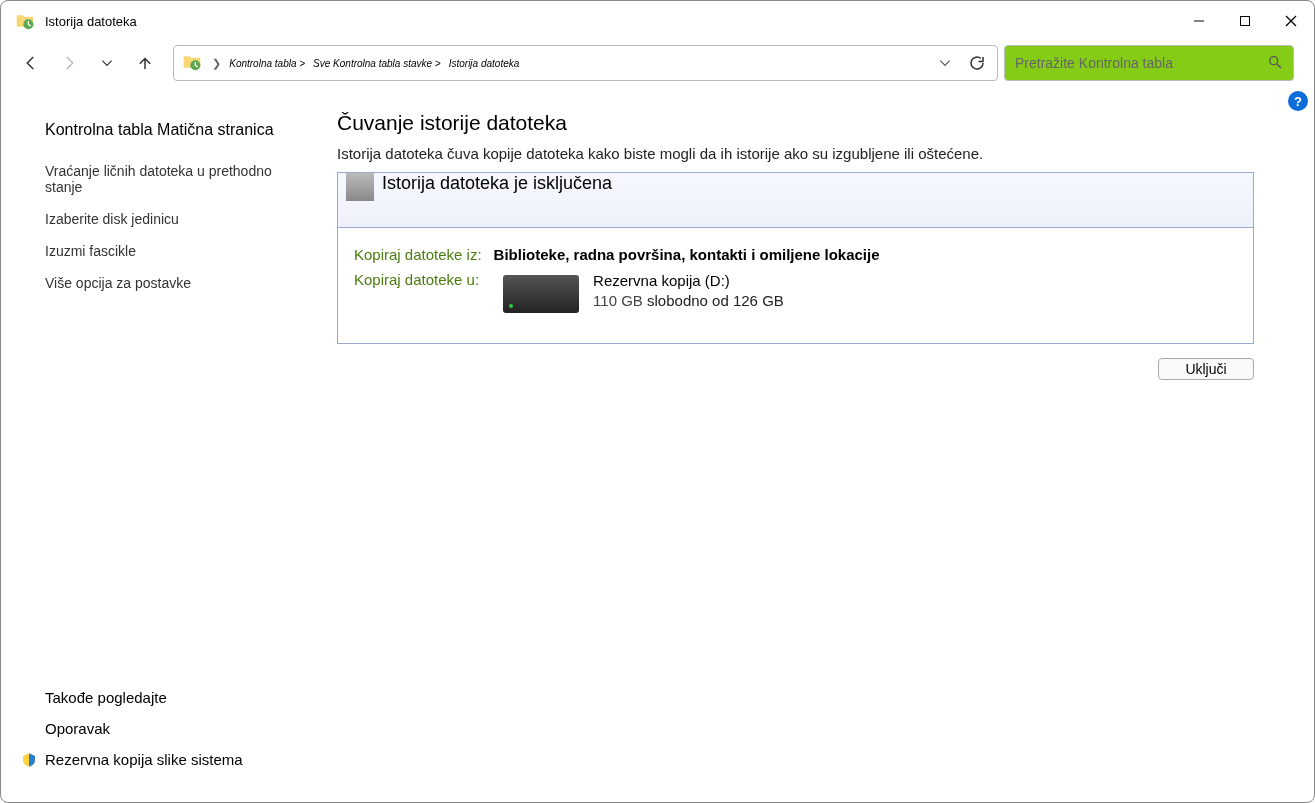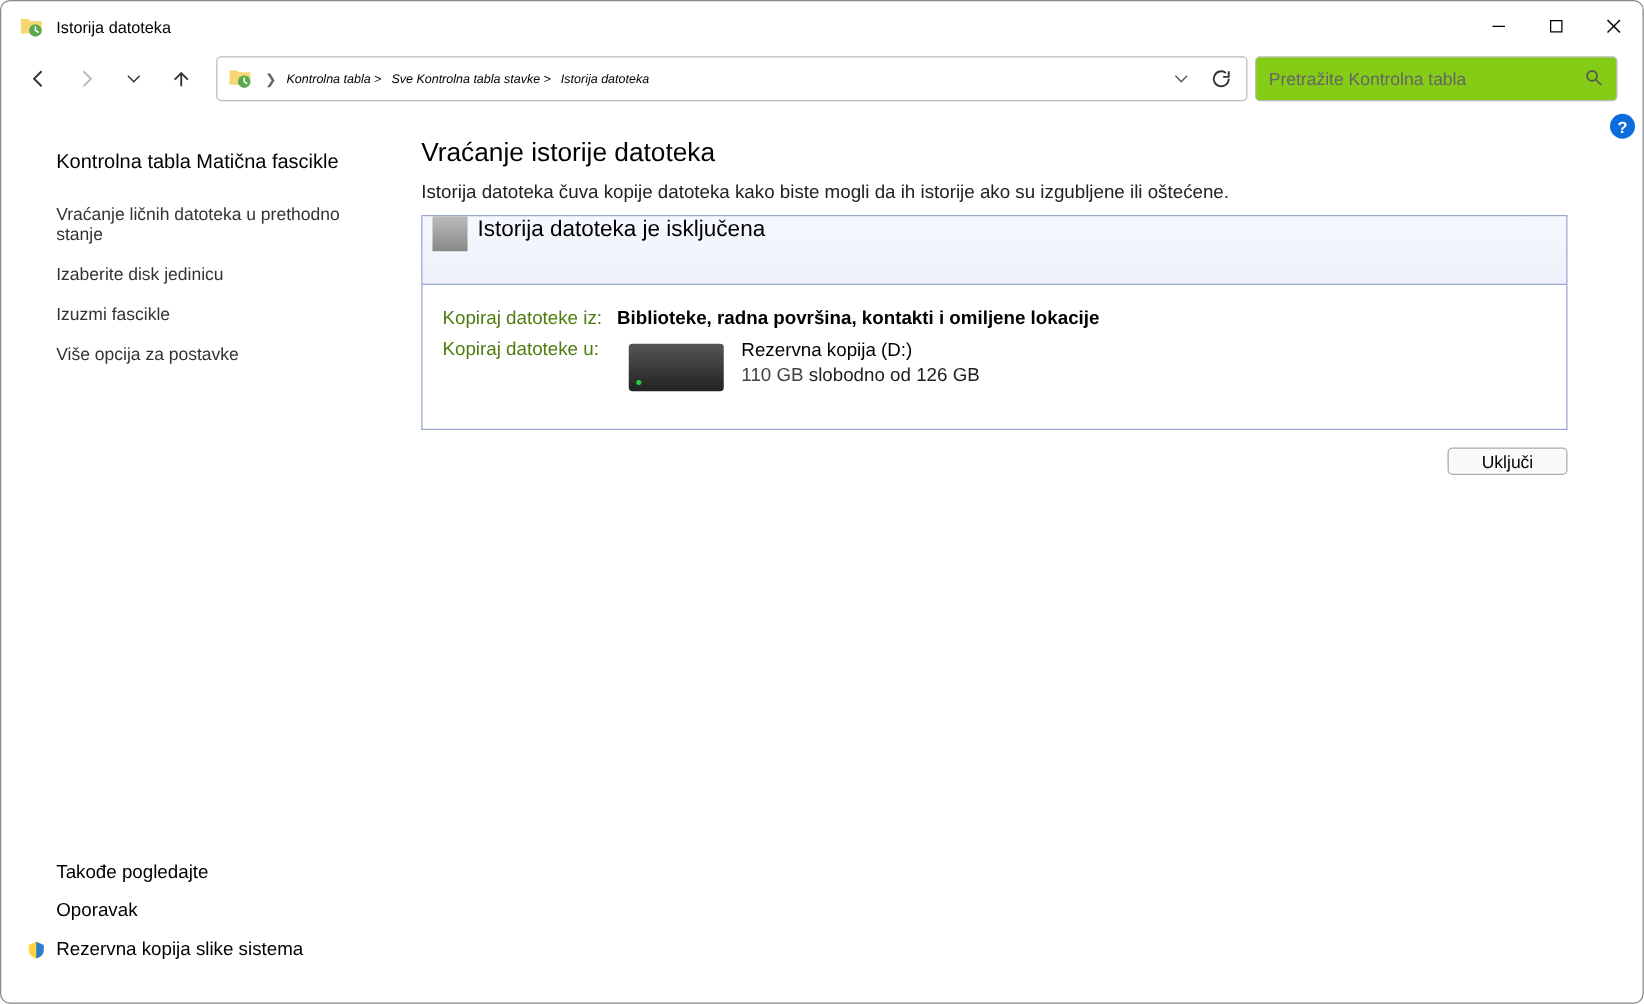--- a/index.html
+++ b/index.html
@@ -339,42 +339,42 @@
       <svg width="16" height="16" viewBox="0 0 24 24">
           <circle cx="10" cy="10" r="6" fill="none" stroke="#555" stroke-width="2"></circle>
           <line x1="15" y1="15" x2="21" y2="21" stroke="#555" stroke-width="2"></line>
         </svg>
     </span>
   </div>
 </div>
 
 <div class="content">
   <div class="sidebar">
-    <div class="side-link">Kontrolna tabla Matična fascikle</div>
+    <div class="side-link">Kontrolna tabla Matična stranica</div>
     <div class="side-sub">Vraćanje ličnih datoteka u prethodno stanje</div>
     <div class="side-sub">Izaberite disk jedinicu</div>
     <div class="side-sub">Izuzmi fascikle</div>
     <div class="side-sub">Više opcija za postavke</div>
     <div class="spacer-v"></div>
     <div class="seealso-title">Takođe pogledajte</div>
     <div class="seealso-link">Oporavak</div>
     <div class="seealso-link">
       <span class="shield">
         <svg viewBox="0 0 24 24" width="16" height="16">
           <path d="M12 2l9 4v6c0 5-4 9-9 10-5-1-9-5-9-10V6z" fill="#ffd23f"></path>
           <path d="M12 2l9 4v6c0 5-4 9-9 10V2z" fill="#2b7cd3"></path>
         </svg>
       </span>
       <span>Rezervna kopija slike sistema</span>
     </div>
   </div>
 
   <div class="main">
     <div class="help-badge">?</div>
-    <h1>Vraćanje istorije datoteka</h1>
+    <h1>Čuvanje istorije datoteka</h1>
     <div class="subtitle">Istorija datoteka čuva kopije datoteka kako biste mogli da ih istorije ako su izgubljene ili oštećene.</div>
 
     <div class="status-bar">
       <div class="status-icon"></div>
       <div class="status-text">Istorija datoteka je isključena</div>
     </div>
 
     <div class="details-box">
       <div class="detail-row">
         <span class="label">Kopiraj datoteke iz:</span>

